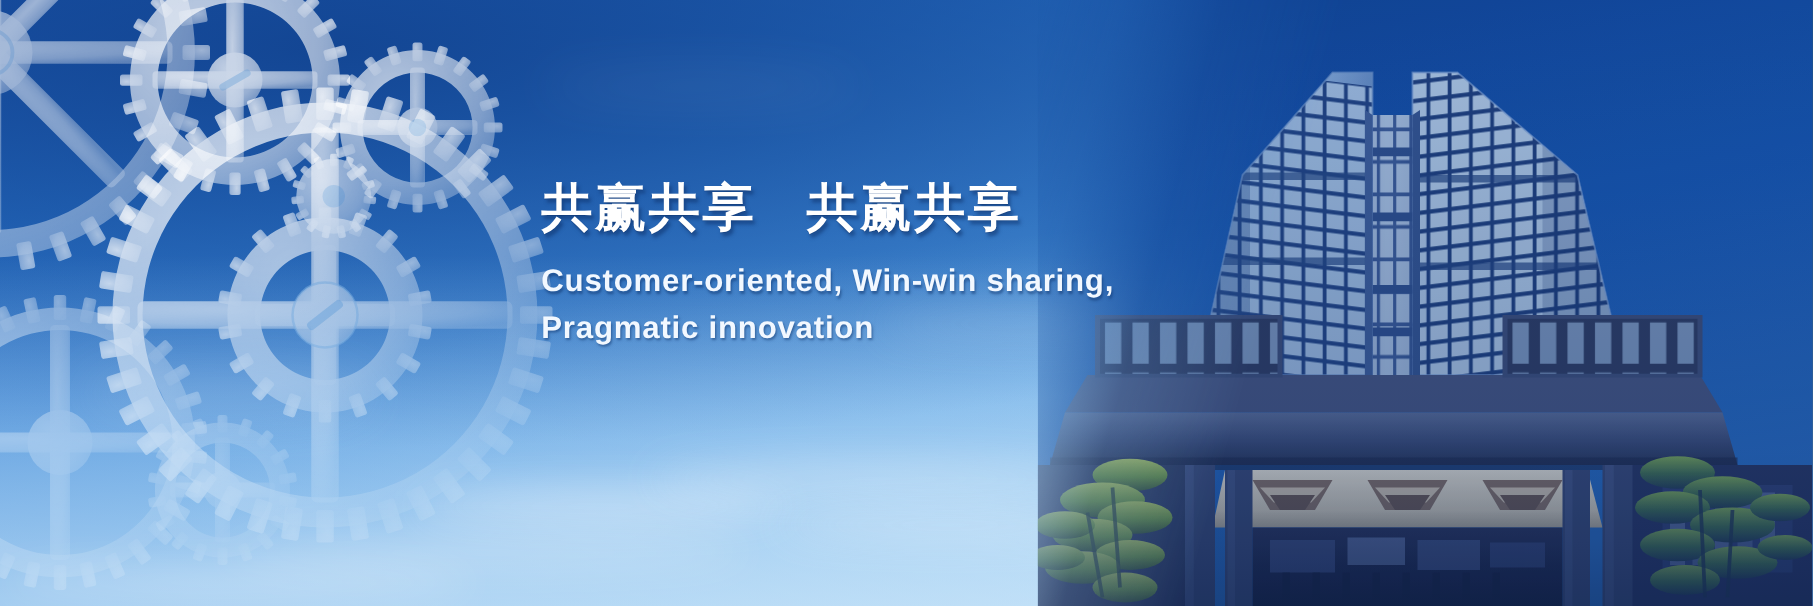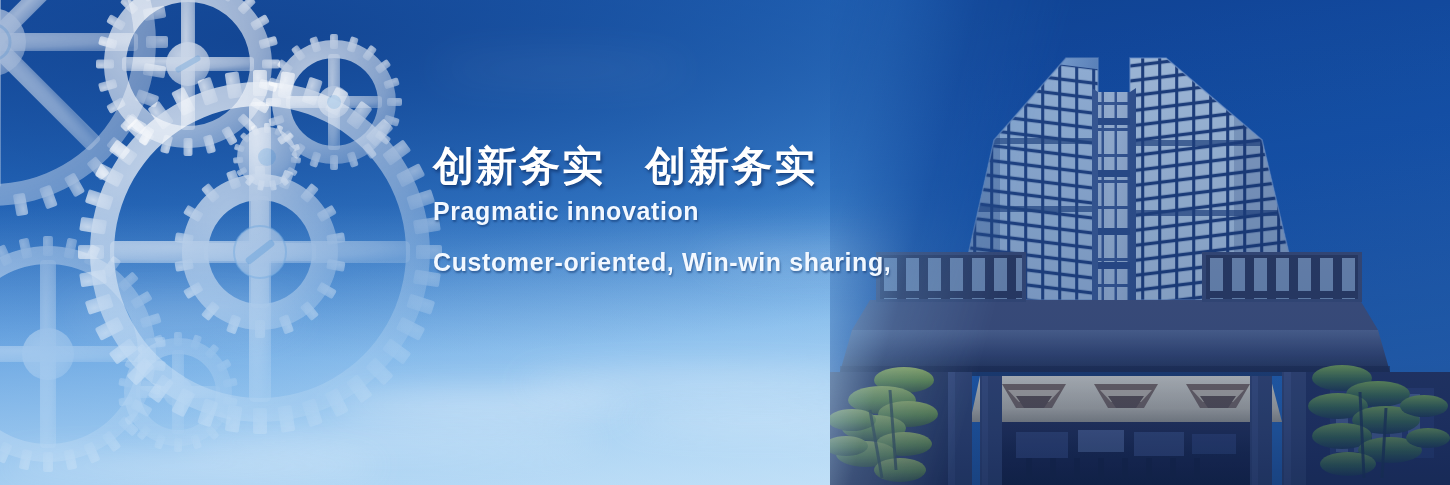--- a/index.html
+++ b/index.html
@@ -1023,18 +1023,18 @@
           <path d="M556,408 L552,478"></path>
         </g>
       </g>
 
       <rect width="620" height="485" fill="url(#vignette)"></rect>
       <rect width="620" height="485" fill="#1a4a9e" opacity=".10"></rect>
     </svg>
   </div>
 
   <div class="copy">
-    <div class="cn">创新务实   创新务实</div>
+    <div class="cn">共赢共享   共赢共享</div>
+    <div class="en">Customer-oriented, Win-win sharing,</div>
     <div class="en" style="margin-top:0">Pragmatic innovation</div>
-    <div class="en">Customer-oriented, Win-win sharing,</div>
   </div>
 
 </div>
 
 </body></html>

